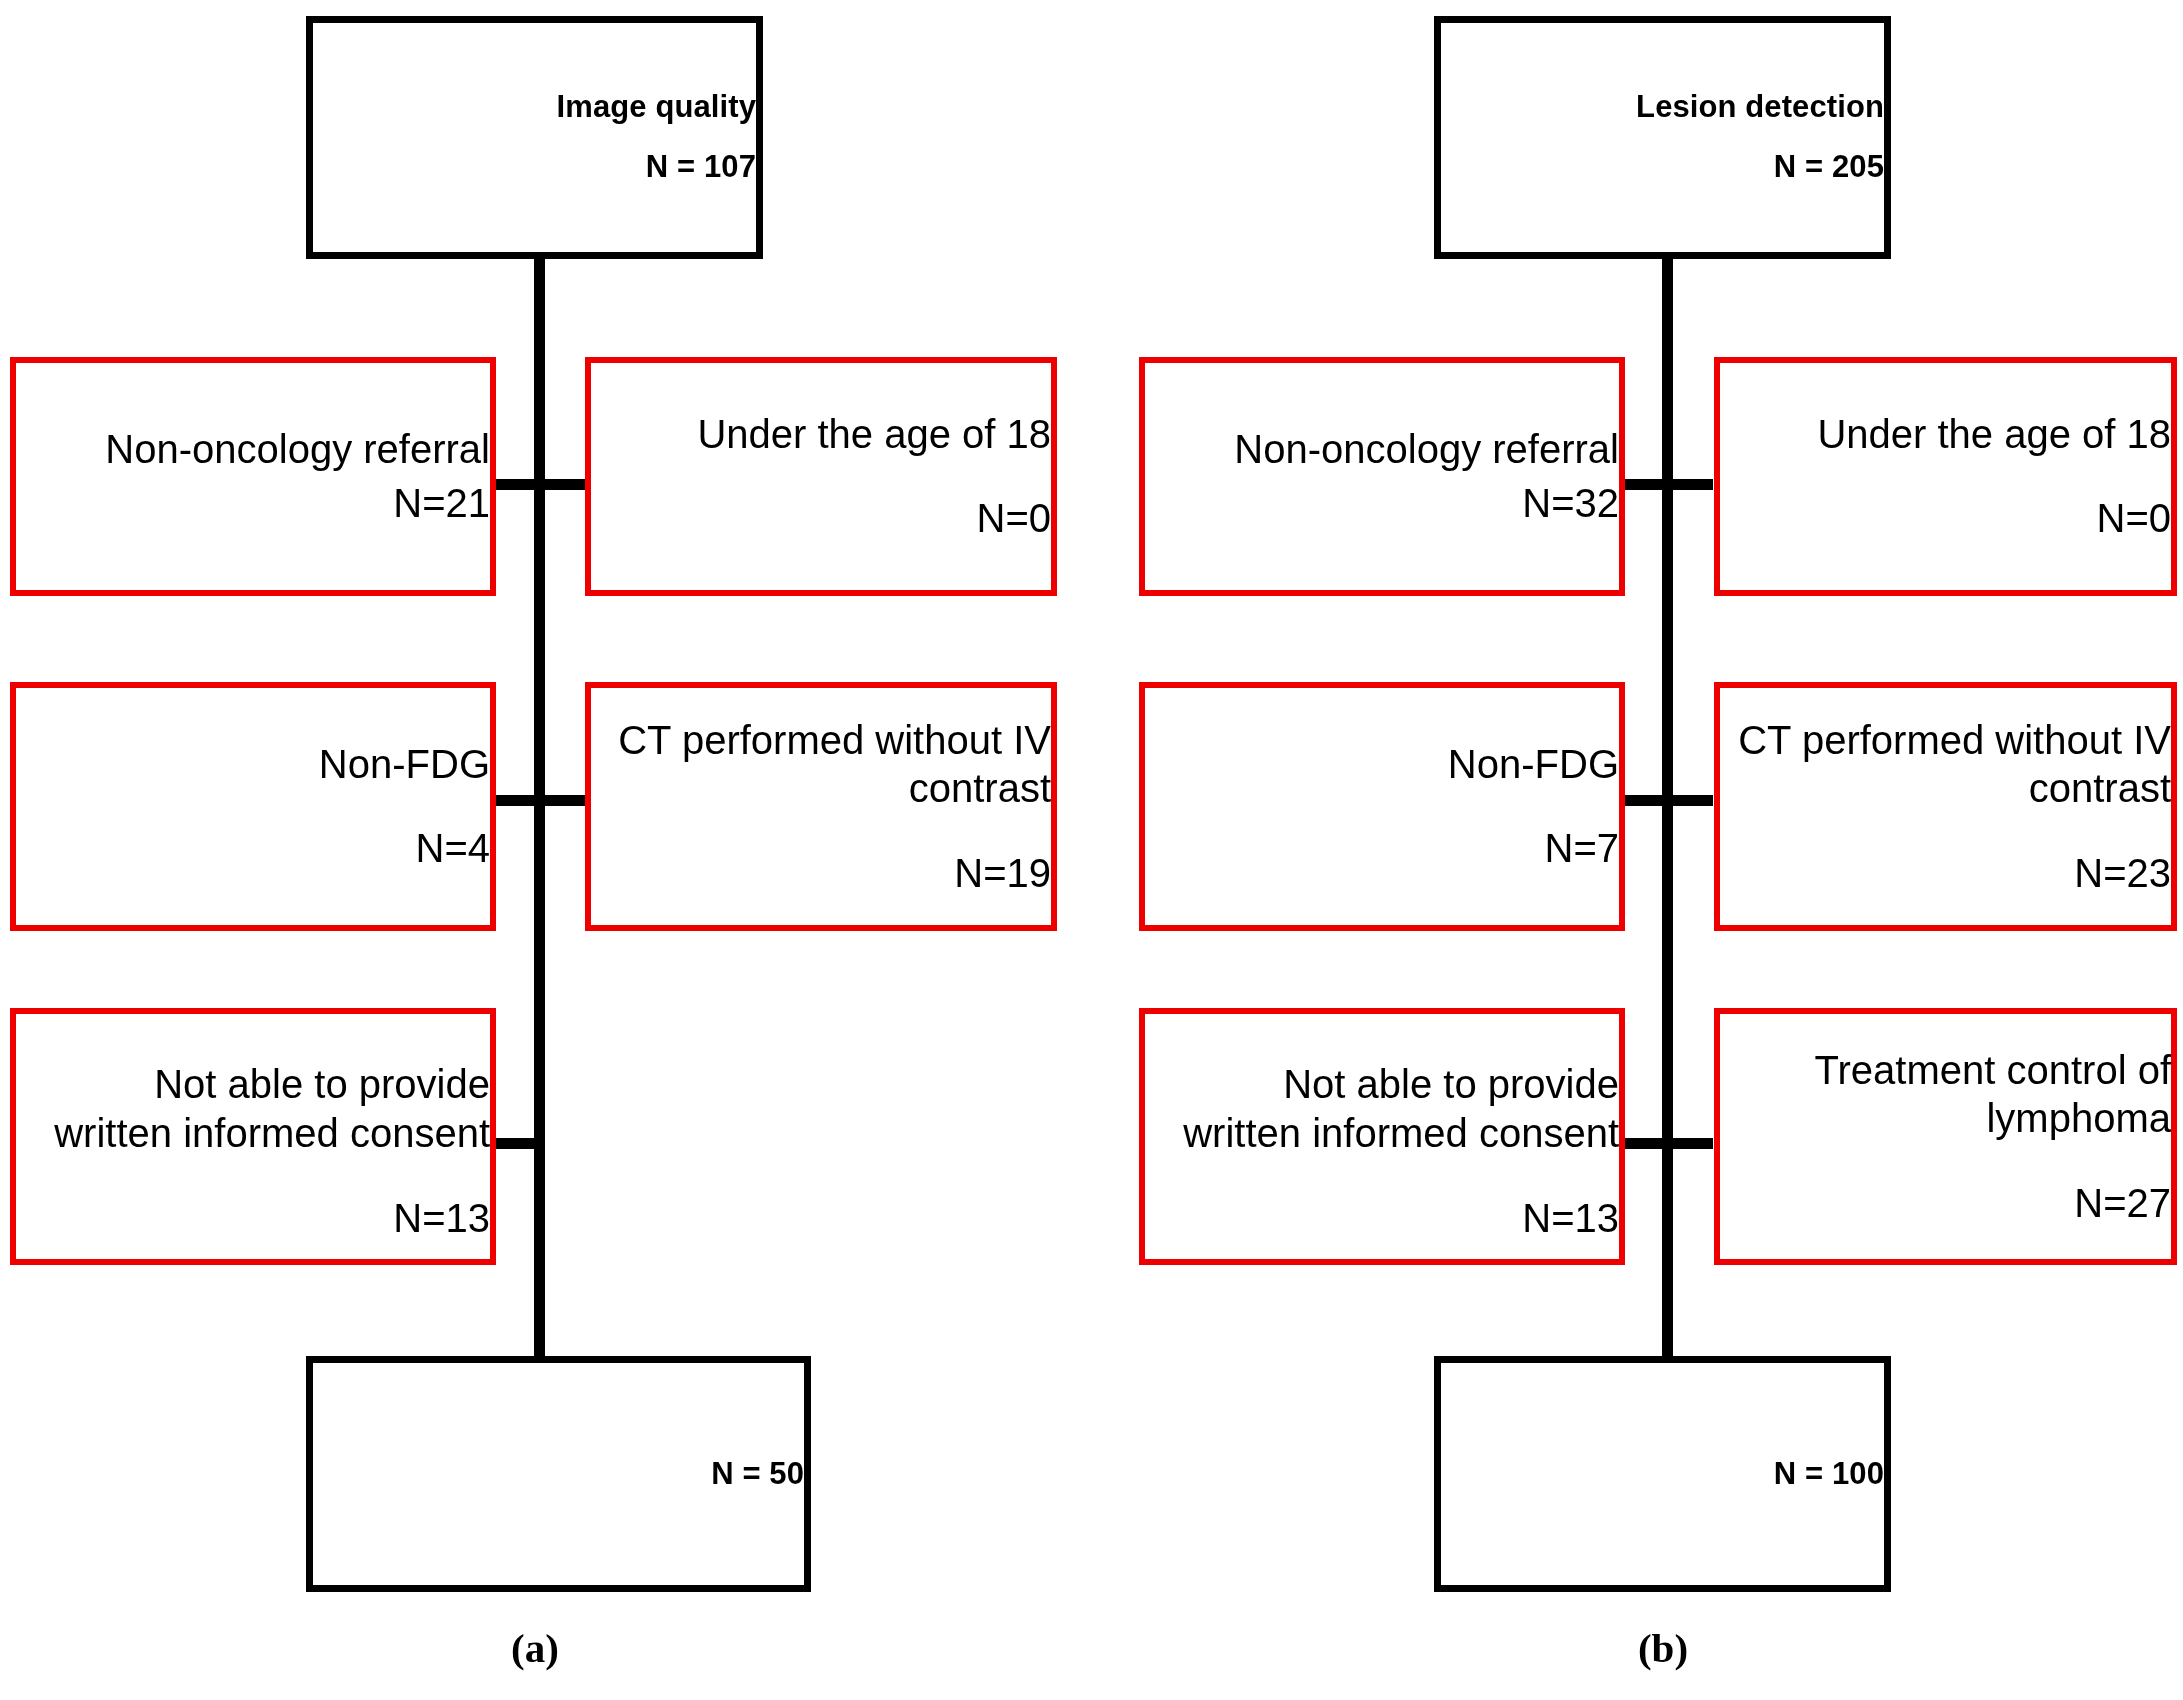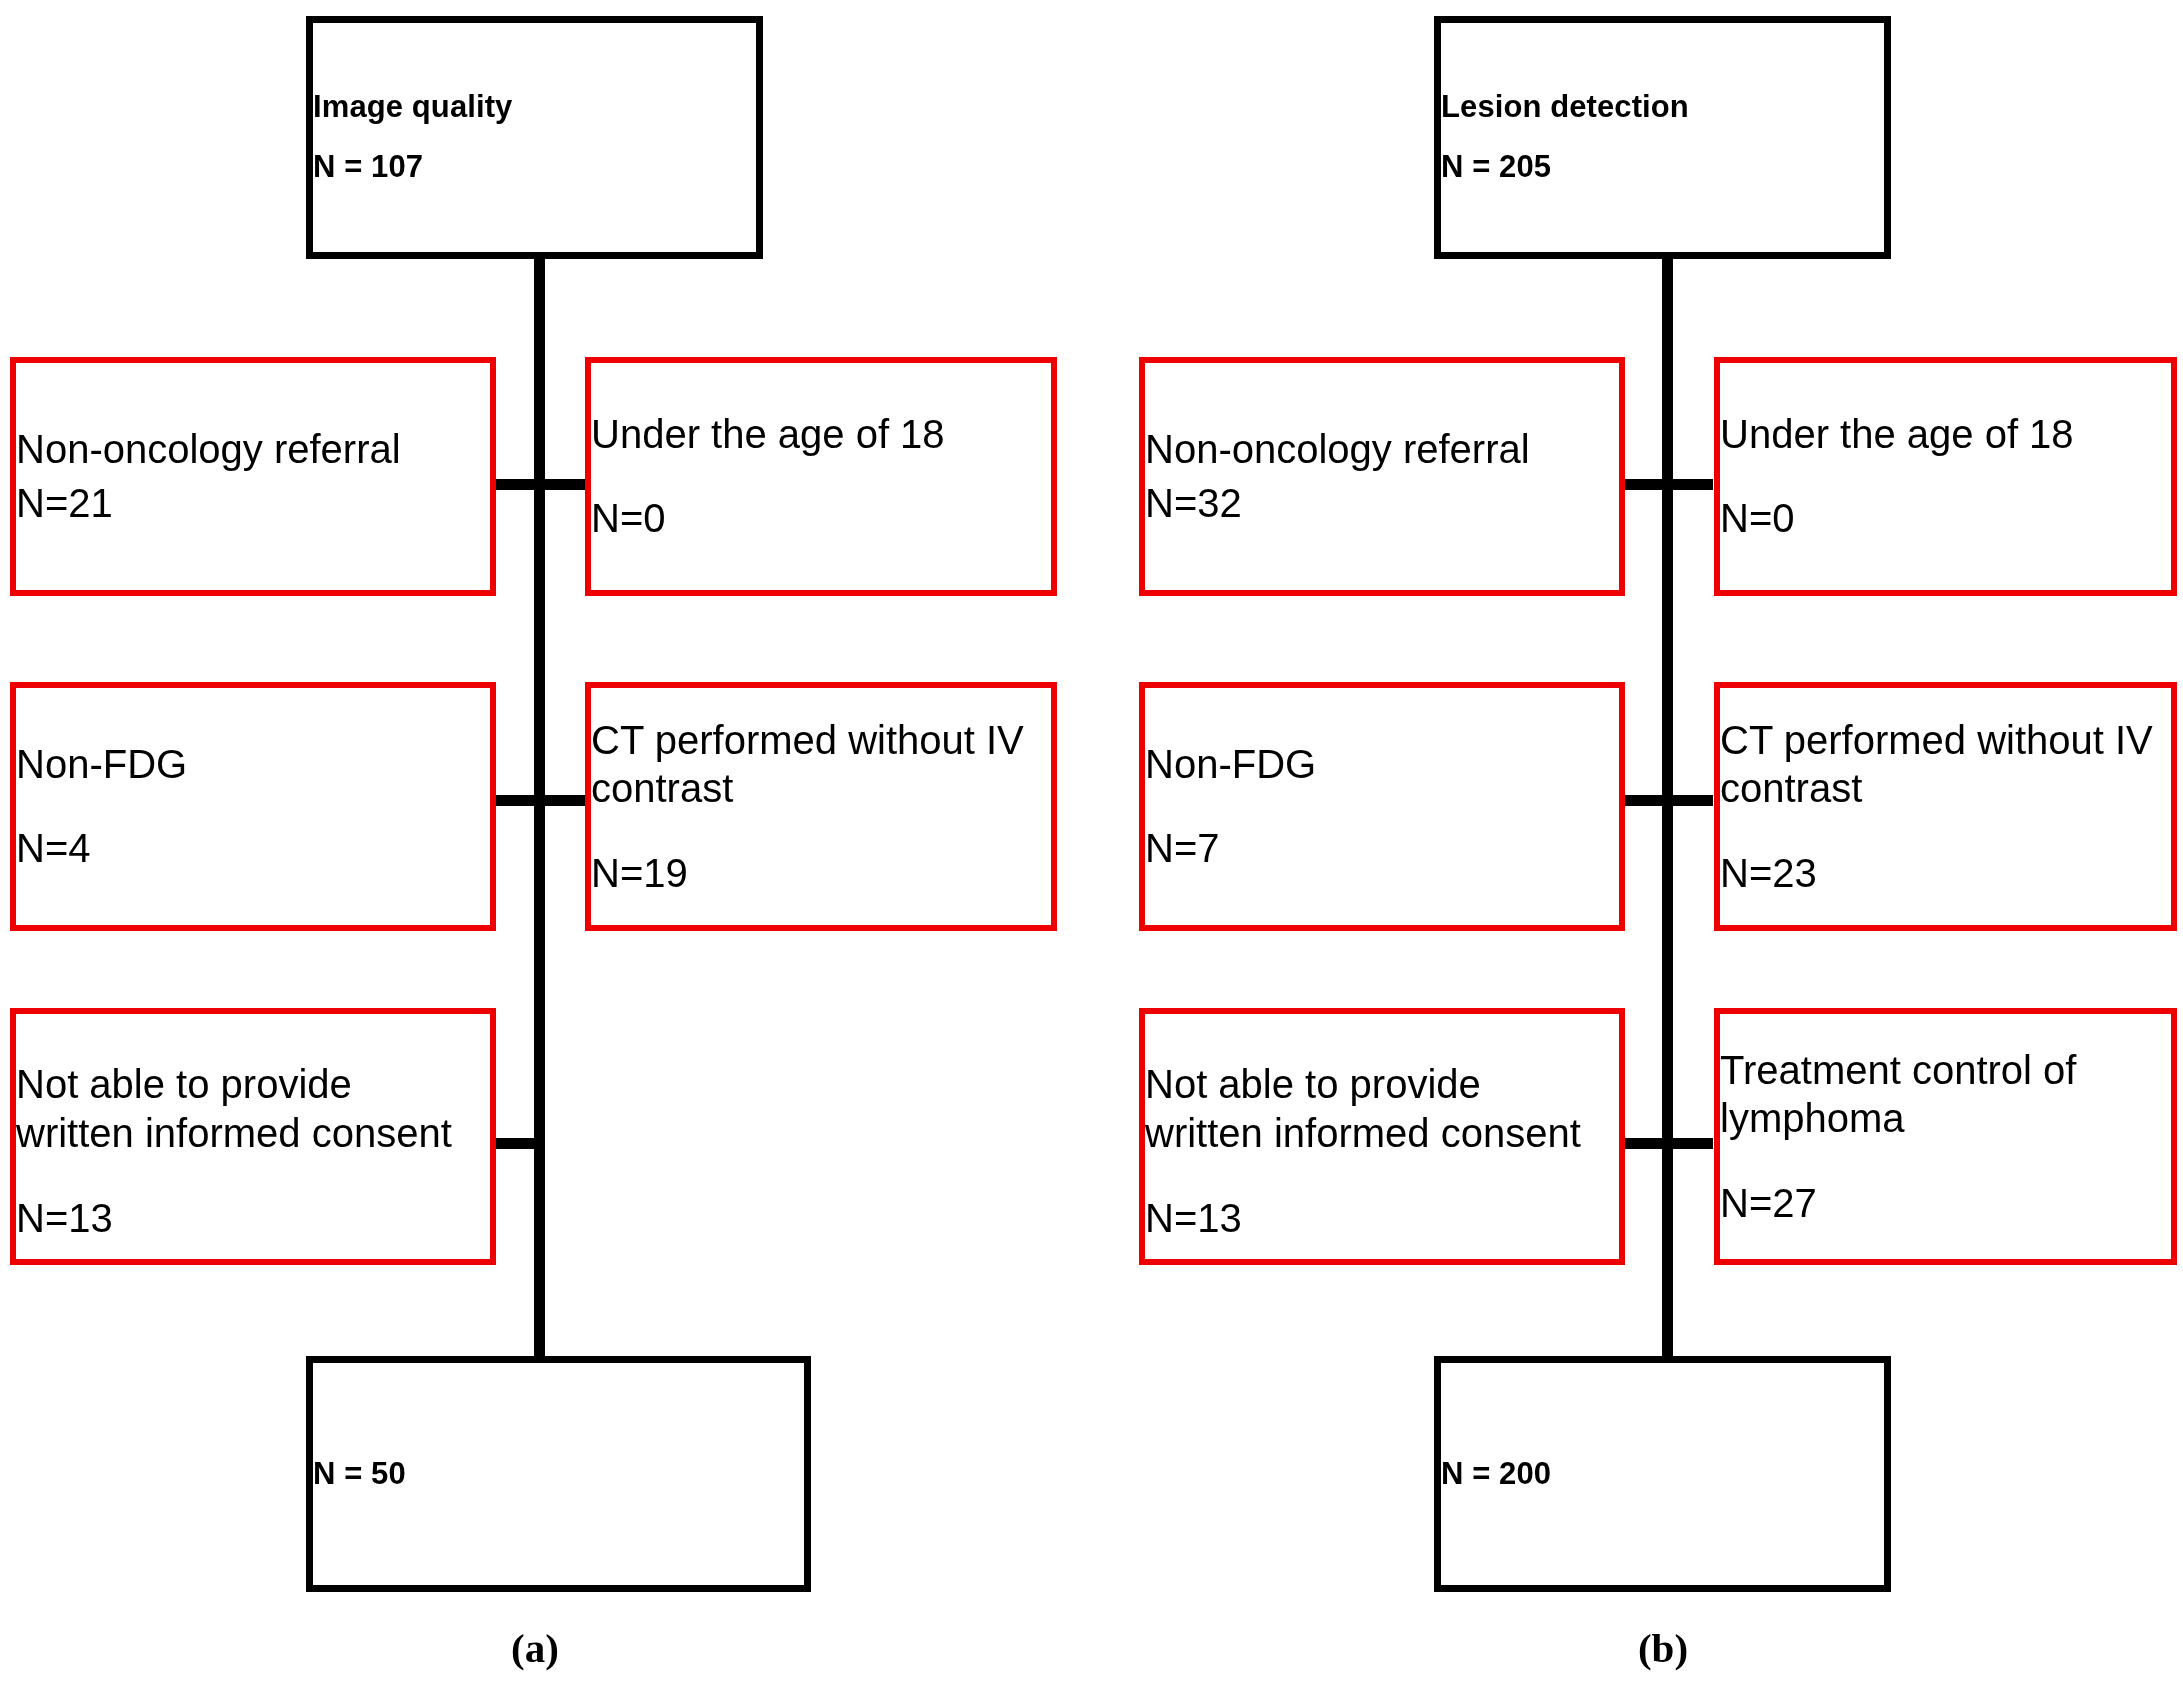--- a/index.html
+++ b/index.html
@@ -18,21 +18,21 @@
     overflow: hidden;
   }
 
   
   .box {
     position: absolute;
     box-sizing: border-box;
     background: #ffffff;
     display: flex;
     flex-direction: column;
-    align-items: flex-start;
+    align-items: flex-end;
     justify-content: center;
     text-align: center;
     color: #000000;
     z-index: 3;
   }
   .box.black {
     border: 7.9px solid #000000;
   }
   .box.red {
     border: 6.4px solid #ee0000;
@@ -190,19 +190,19 @@
     <span class="line n-gap">N=13</span>
   </div>
 
   <div class="box red" style="left:1714px; top:1008px; width:463px; height:257px;">
     <span class="line wrapline">Treatment control of</span>
     <span class="line wrapline">lymphoma</span>
     <span class="line n-gap">N=27</span>
   </div>
 
   <div class="box black" style="left:1434px; top:1356px; width:457px; height:236px;">
-    <span class="line">N = 200</span>
+    <span class="line">N = 100</span>
   </div>
 
   <div class="caption" style="left:1577px; top:1624px; width:172px;">(b)</div>
 
 </div>
 
 
 </body></html>

